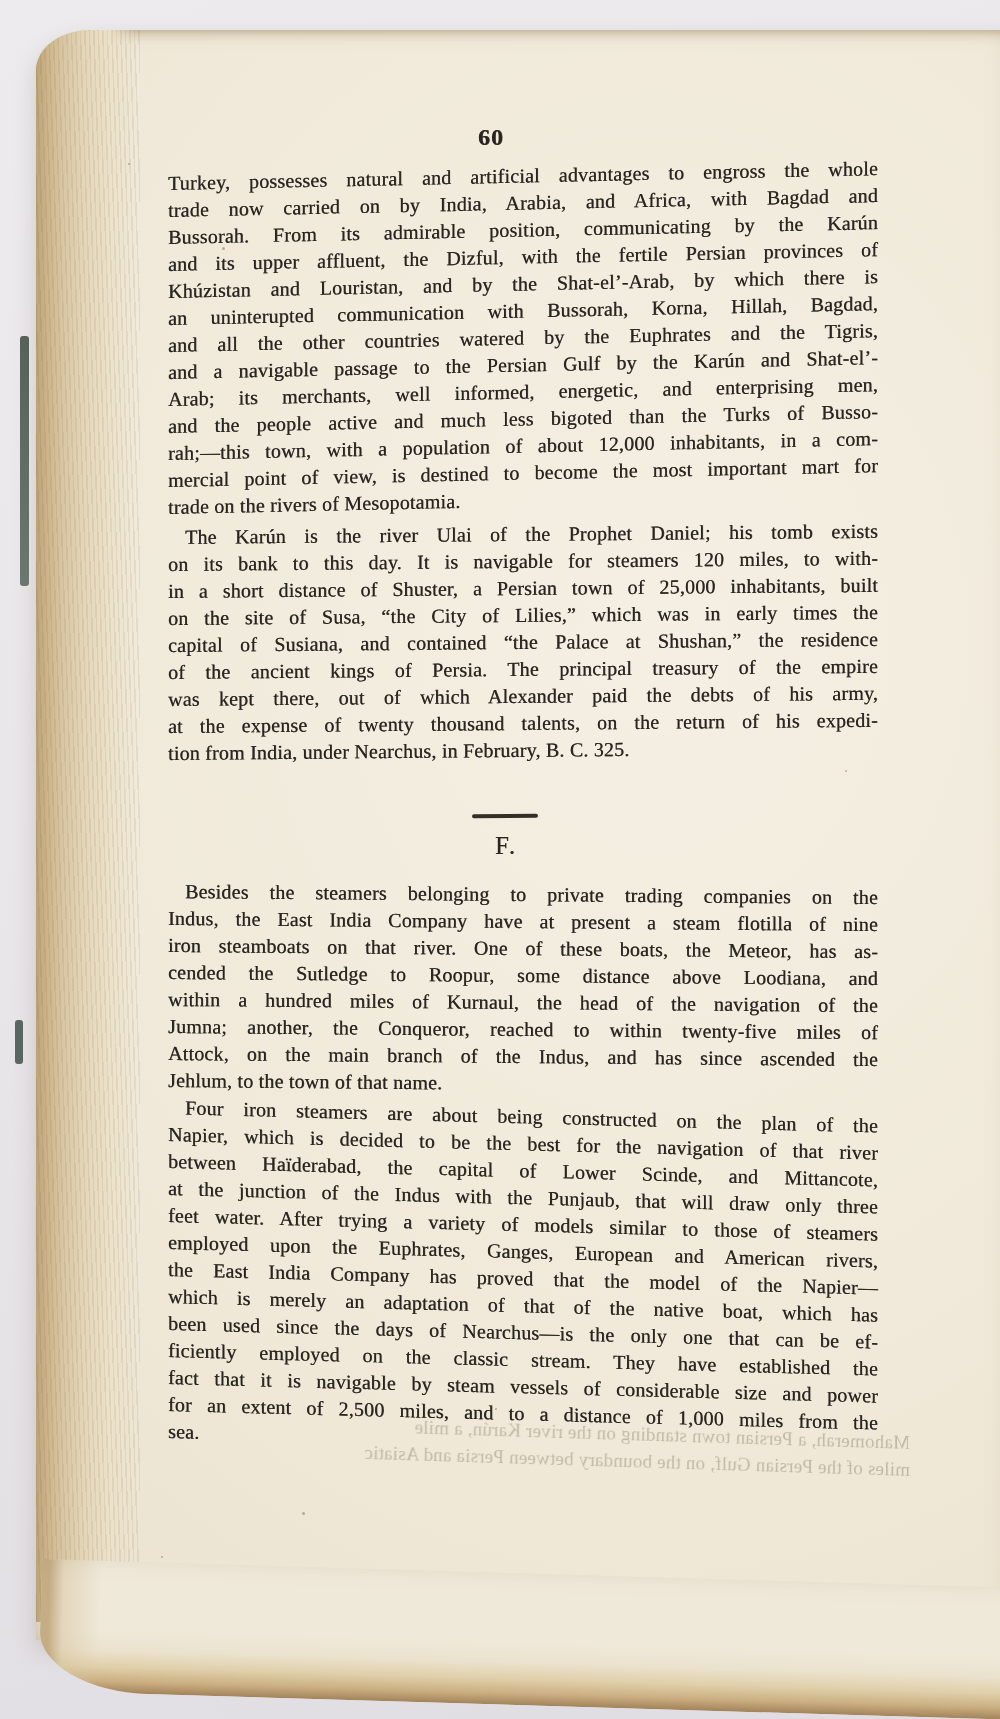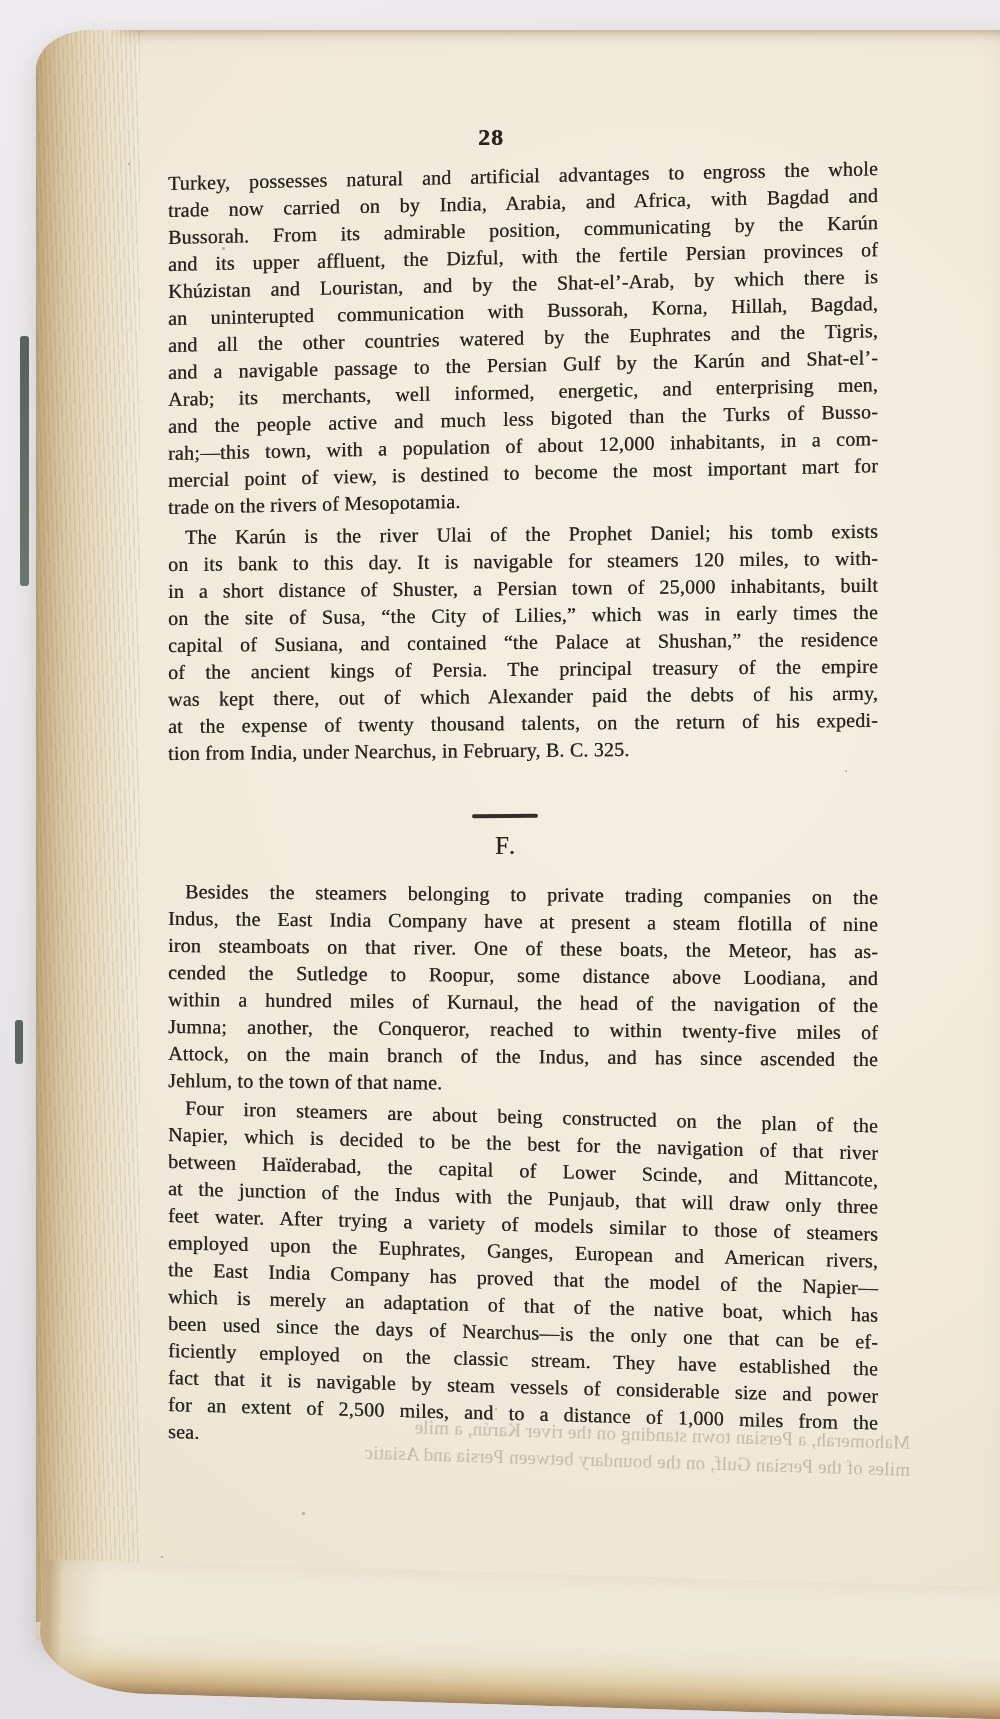--- a/index.html
+++ b/index.html
@@ -100,21 +100,21 @@
   <div class="sliver s2"></div>
   <div class="pagecurl"></div>
 
   <div class="speck k1"></div>
   <div class="speck k2"></div>
   <div class="speck k3"></div>
   <div class="speck k4"></div>
   <div class="speck k5"></div>
   <div class="speck k6"></div>
 
-  <div class="folio ink">28</div>
+  <div class="folio ink">60</div>
 
   <div class="para p1 ink">
       <div class="tline firstline">Turkey, possesses natural and artificial advantages to engross the whole</div>
       <div class="tline">trade now carried on by India, Arabia, and Africa, with Bagdad and</div>
       <div class="tline">Bussorah.  From its admirable position, communicating by the Karún</div>
       <div class="tline">and its upper affluent, the Dizful, with the fertile Persian provinces of</div>
       <div class="tline">Khúzistan and Louristan, and by the Shat-el’-Arab, by which there is</div>
       <div class="tline">an uninterupted communication with Bussorah, Korna, Hillah, Bagdad,</div>
       <div class="tline">and all the other countries watered by the Euphrates and the Tigris,</div>
       <div class="tline">and a navigable passage to the Persian Gulf by the Karún and Shat-el’-</div>

